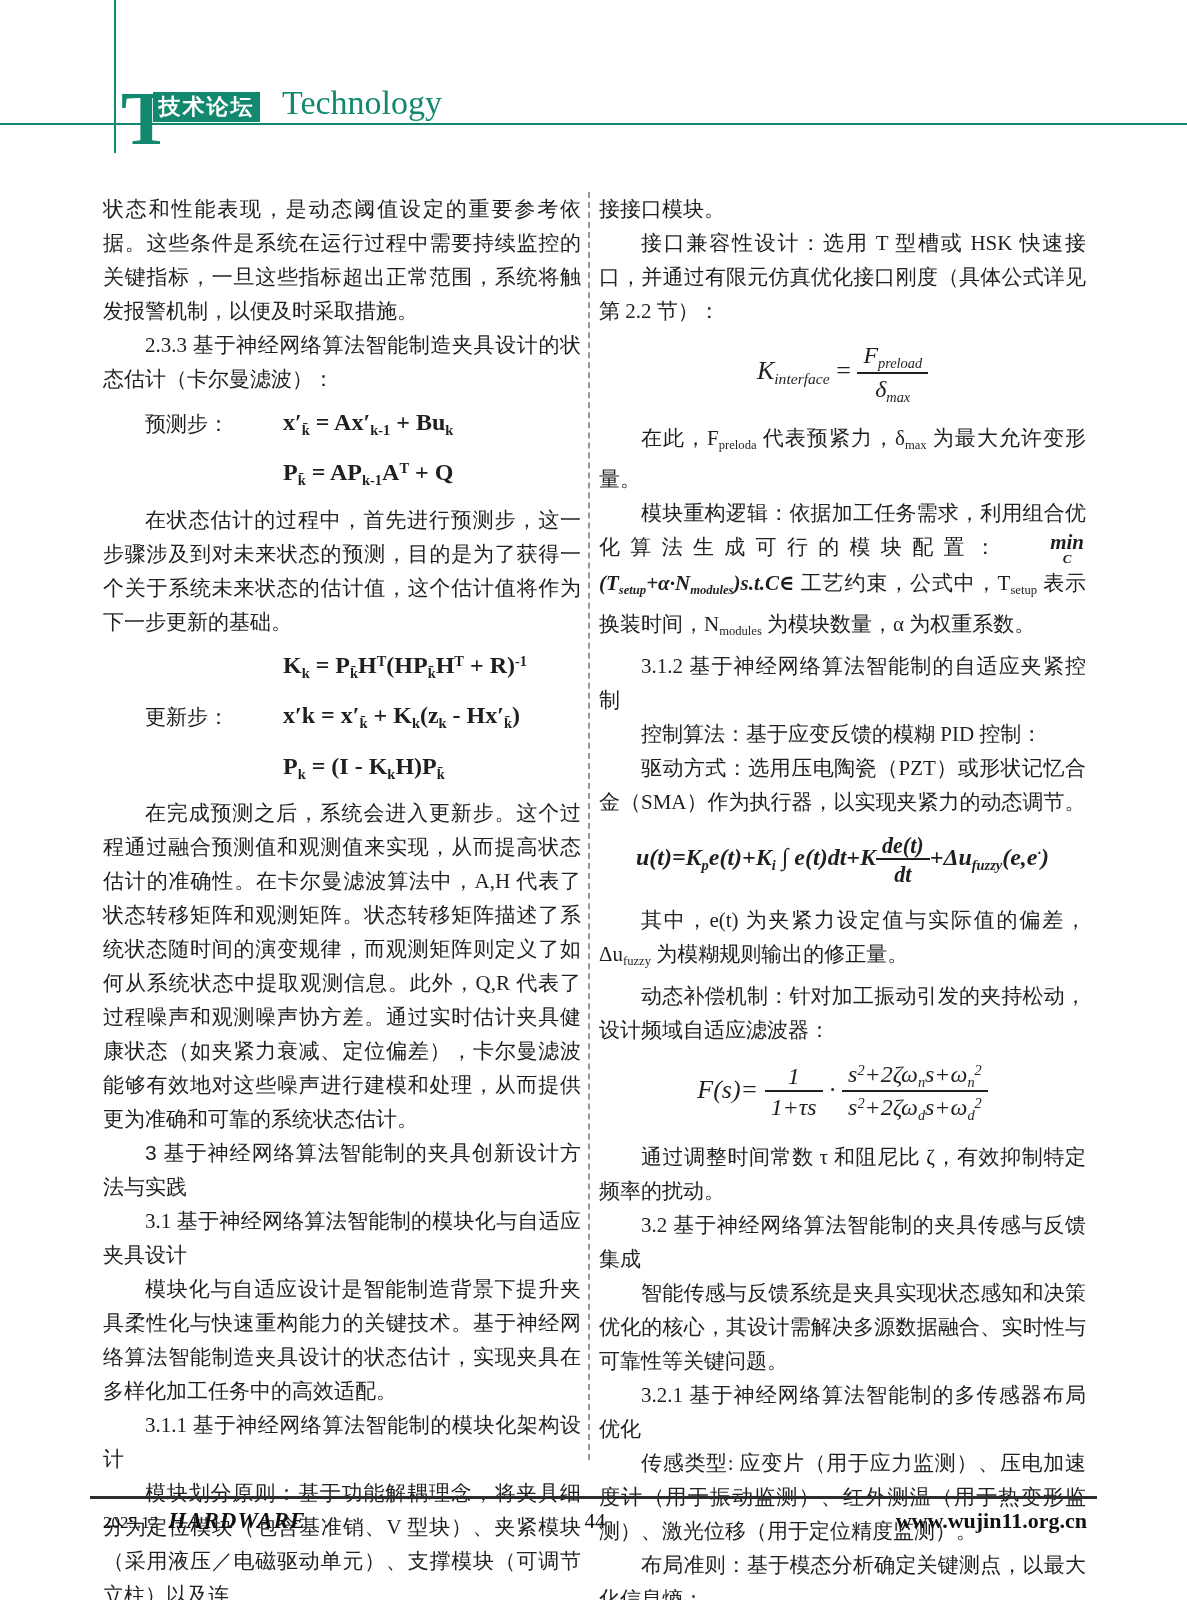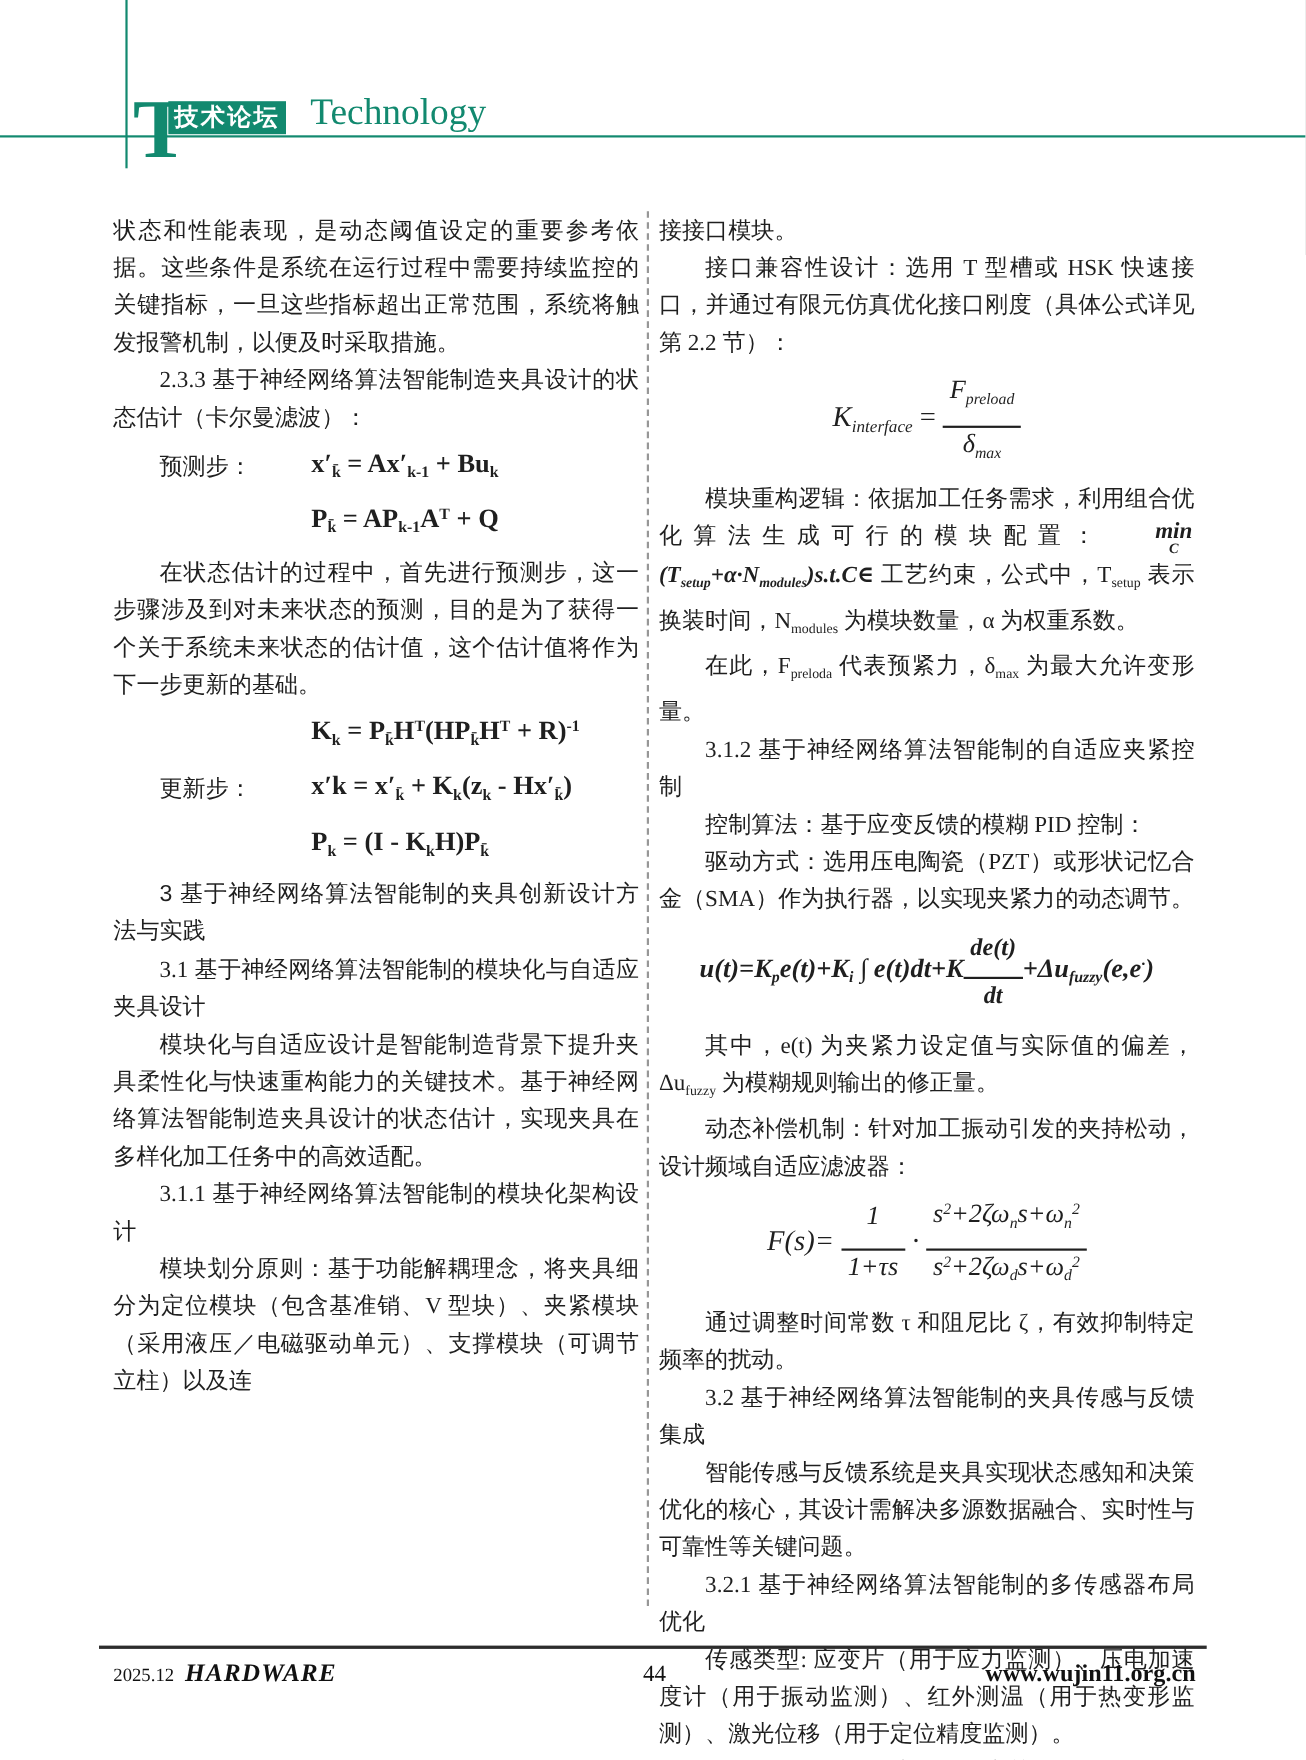--- a/index.html
+++ b/index.html
@@ -32,21 +32,21 @@
   sup { font-size:60%; vertical-align:0.5em; }
   
   .fblock { display:flex; margin:10px 0 12px; }
   .fblock .flabel { flex:0 0 auto; font-size:21px; line-height:36px; padding-left:42px; }
   .fstack { flex:1 1 auto; display:flex; flex-direction:column; gap:16px; align-items:flex-start; padding-left:54px; }
   .fblock.vcenter { align-items:center; }
   .fml { font-family:"Liberation Serif","DejaVu Serif",serif; font-weight:bold; font-size:24px; line-height:1.35; }
   .fml-c { text-align:center; margin:14px 0 16px; font-weight:normal; }
   .fml-lg { font-size:26px; }
   .frac { display:inline-flex; flex-direction:column; text-align:center; vertical-align:middle; line-height:1.15; font-size:0.92em; }
-  .frac .ft { border-bottom:2px solid currentColor; padding:0 6px 15px; }
+  .frac .ft { border-bottom:2px solid currentColor; padding:0 6px 0; }
   .frac .fb { padding:2px 6px 0; }
   .minstack { display:inline-flex; flex-direction:column; align-items:center; vertical-align:middle;
     line-height:0.95; font-style:italic; font-weight:bold; margin:0 2px; }
   .minstack .ms-b { font-size:0.62em; font-weight:bold; font-style:italic; }
   
   .footer-line { position:absolute; left:90px; width:1007px; top:1496px; height:3px; background:#2d2d2d; }
   .footer { position:absolute; left:103px; width:984px; top:1508px; display:flex; align-items:baseline; }
   .f-left { flex:1; display:flex; align-items:baseline; }
   .f-issue { font-size:17px; color:#111; }
   .f-mag { font-size:23px; font-weight:bold; font-style:italic; margin-left:10px; letter-spacing:1px; color:#111; }
@@ -84,41 +84,42 @@
 
     <div class="fblock vcenter">
       <span class="flabel">更新步：</span>
       <div class="fstack">
         <div class="fml">K<sub>k</sub> = P<sub>k̄</sub>H<sup>T</sup>(HP<sub>k̄</sub>H<sup>T</sup> + R)<sup>-1</sup></div>
         <div class="fml">x′k = x′<sub>k̄</sub> + K<sub>k</sub>(z<sub>k</sub> - Hx′<sub>k̄</sub>)</div>
         <div class="fml">P<sub>k</sub> = (I - K<sub>k</sub>H)P<sub>k̄</sub></div>
       </div>
     </div>
 
+    <p>在完成预测之后，系统会进入更新步。这个过程通过融合预测值和观测值来实现，从而提高状态估计的准确性。在卡尔曼滤波算法中，A,H 代表了状态转移矩阵和观测矩阵。状态转移矩阵描述了系统状态随时间的演变规律，而观测矩阵则定义了如何从系统状态中提取观测信息。此外，Q,R 代表了过程噪声和观测噪声协方差。通过实时估计夹具健康状态（如夹紧力衰减、定位偏差），卡尔曼滤波能够有效地对这些噪声进行建模和处理，从而提供更为准确和可靠的系统状态估计。</p>
     <p class="bold">3 基于神经网络算法智能制的夹具创新设计方法与实践</p>
     <p>3.1 基于神经网络算法智能制的模块化与自适应夹具设计</p>
     <p>模块化与自适应设计是智能制造背景下提升夹具柔性化与快速重构能力的关键技术。基于神经网络算法智能制造夹具设计的状态估计，实现夹具在多样化加工任务中的高效适配。</p>
     <p>3.1.1 基于神经网络算法智能制的模块化架构设计</p>
     <p>模块划分原则：基于功能解耦理念，将夹具细分为定位模块（包含基准销、V 型块）、夹紧模块（采用液压／电磁驱动单元）、支撑模块（可调节立柱）以及连</p>
   </div>
 
   <div class="col col-right">
     <p class="noind">接接口模块。</p>
     <p>接口兼容性设计：选用 T 型槽或 HSK 快速接口，并通过有限元仿真优化接口刚度（具体公式详见第 2.2 节）：</p>
 
     <div class="fml fml-c fml-lg"><i>K<sub>interface</sub></i> = <span class="frac">
           <span class="ft"><i>F<sub>preload</sub></i></span>
           <span class="fb"><i>δ<sub>max</sub></i></span>
         </span></div>
 
+    <p>在此，F<sub>preloda</sub> 代表预紧力，δ<sub>max</sub> 为最大允许变形量。</p>
     <p>模块重构逻辑：依据加工任务需求，利用组合优化算法生成可行的模块配置：<span class="minstack">
           <span>min</span>
           <span class="ms-b">C</span>
         </span><i><b>(T<sub>setup</sub>+α·N<sub>modules</sub>)s.t.C∈</b></i> 工艺约束，公式中，T<sub>setup</sub> 表示换装时间，N<sub>modules</sub> 为模块数量，α 为权重系数。</p>
-    <p>在此，F<sub>preloda</sub> 代表预紧力，δ<sub>max</sub> 为最大允许变形量。</p>
     <p>3.1.2 基于神经网络算法智能制的自适应夹紧控制</p>
     <p>控制算法：基于应变反馈的模糊 PID 控制：</p>
     <p>驱动方式：选用压电陶瓷（PZT）或形状记忆合金（SMA）作为执行器，以实现夹紧力的动态调节。</p>
 
     <div class="fml fml-c"><i><b>u(t)=K<sub>p</sub>e(t)+K<sub>i</sub> ∫ e(t)dt+K<span class="frac">
               <span class="ft">de(t)</span>
               <span class="fb">dt</span>
             </span>+Δu<sub>fuzzy</sub>(e,e<sup>·</sup>)</b></i></div>
 
     <p>其中，e(t) 为夹紧力设定值与实际值的偏差，Δu<sub>fuzzy</sub> 为模糊规则输出的修正量。</p>

